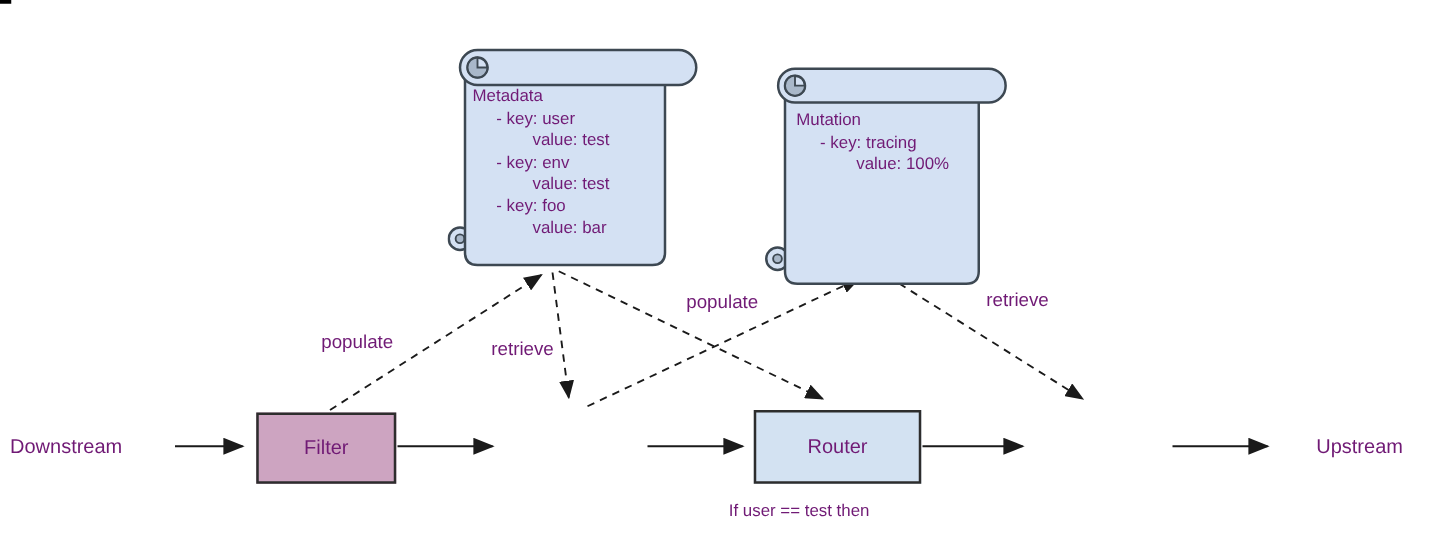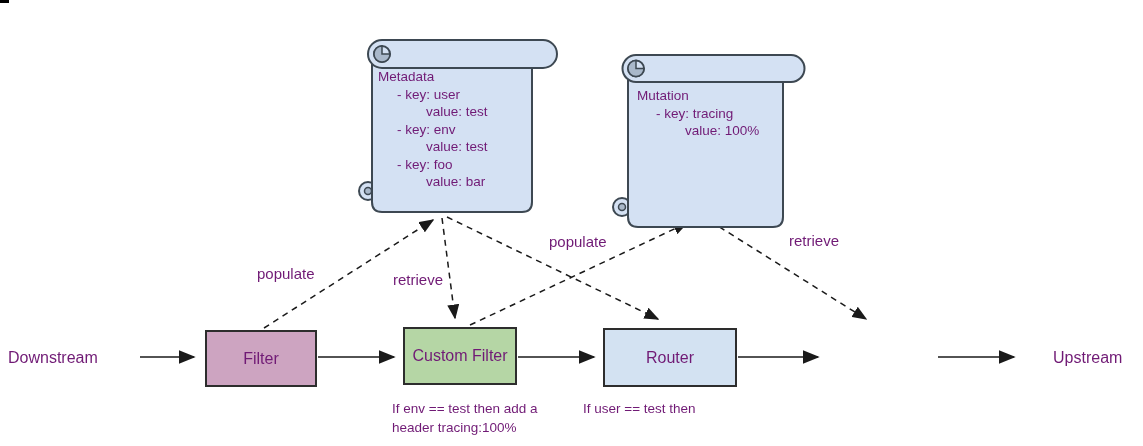--- a/index.html
+++ b/index.html
@@ -111,36 +111,29 @@
     <div class="scroll-content">
       <div class="scroll-line">Mutation</div>
       <div class="scroll-line k">- key: tracing</div>
       <div class="scroll-line v">value: 100%</div>
     </div>
   </div>
 
   <div class="node" id="node-decoder" style="background-color: rgb(205, 164, 193);">
     <span>Filter</span>
   </div>
-  <div class="node" id="node-custom-filter" style="background-color: rgb(181, 214, 165);">
-    <span>Custom Filter</span>
-  </div>
   <div class="node" id="node-router" style="background-color: rgb(211, 226, 242);">
     <span>Router</span>
   </div>
 
   <div class="endpoint" id="endpoint-downstream">Downstream</div>
   <div class="endpoint" id="endpoint-upstream">Upstream</div>
 
   <div class="edge-label" id="label-populate-1">populate</div>
   <div class="edge-label" id="label-retrieve-1">retrieve</div>
   <div class="edge-label" id="label-populate-2">populate</div>
   <div class="edge-label" id="label-retrieve-2">retrieve</div>
 
-  <div class="note" id="note-custom-filter">
-    <div>If env == test then add a</div>
-    <div>header tracing:100%</div>
-  </div>
   <div class="note" id="note-router">
     <div>If user == test then</div>
   </div>
 
 </div>
 
 </body></html>

